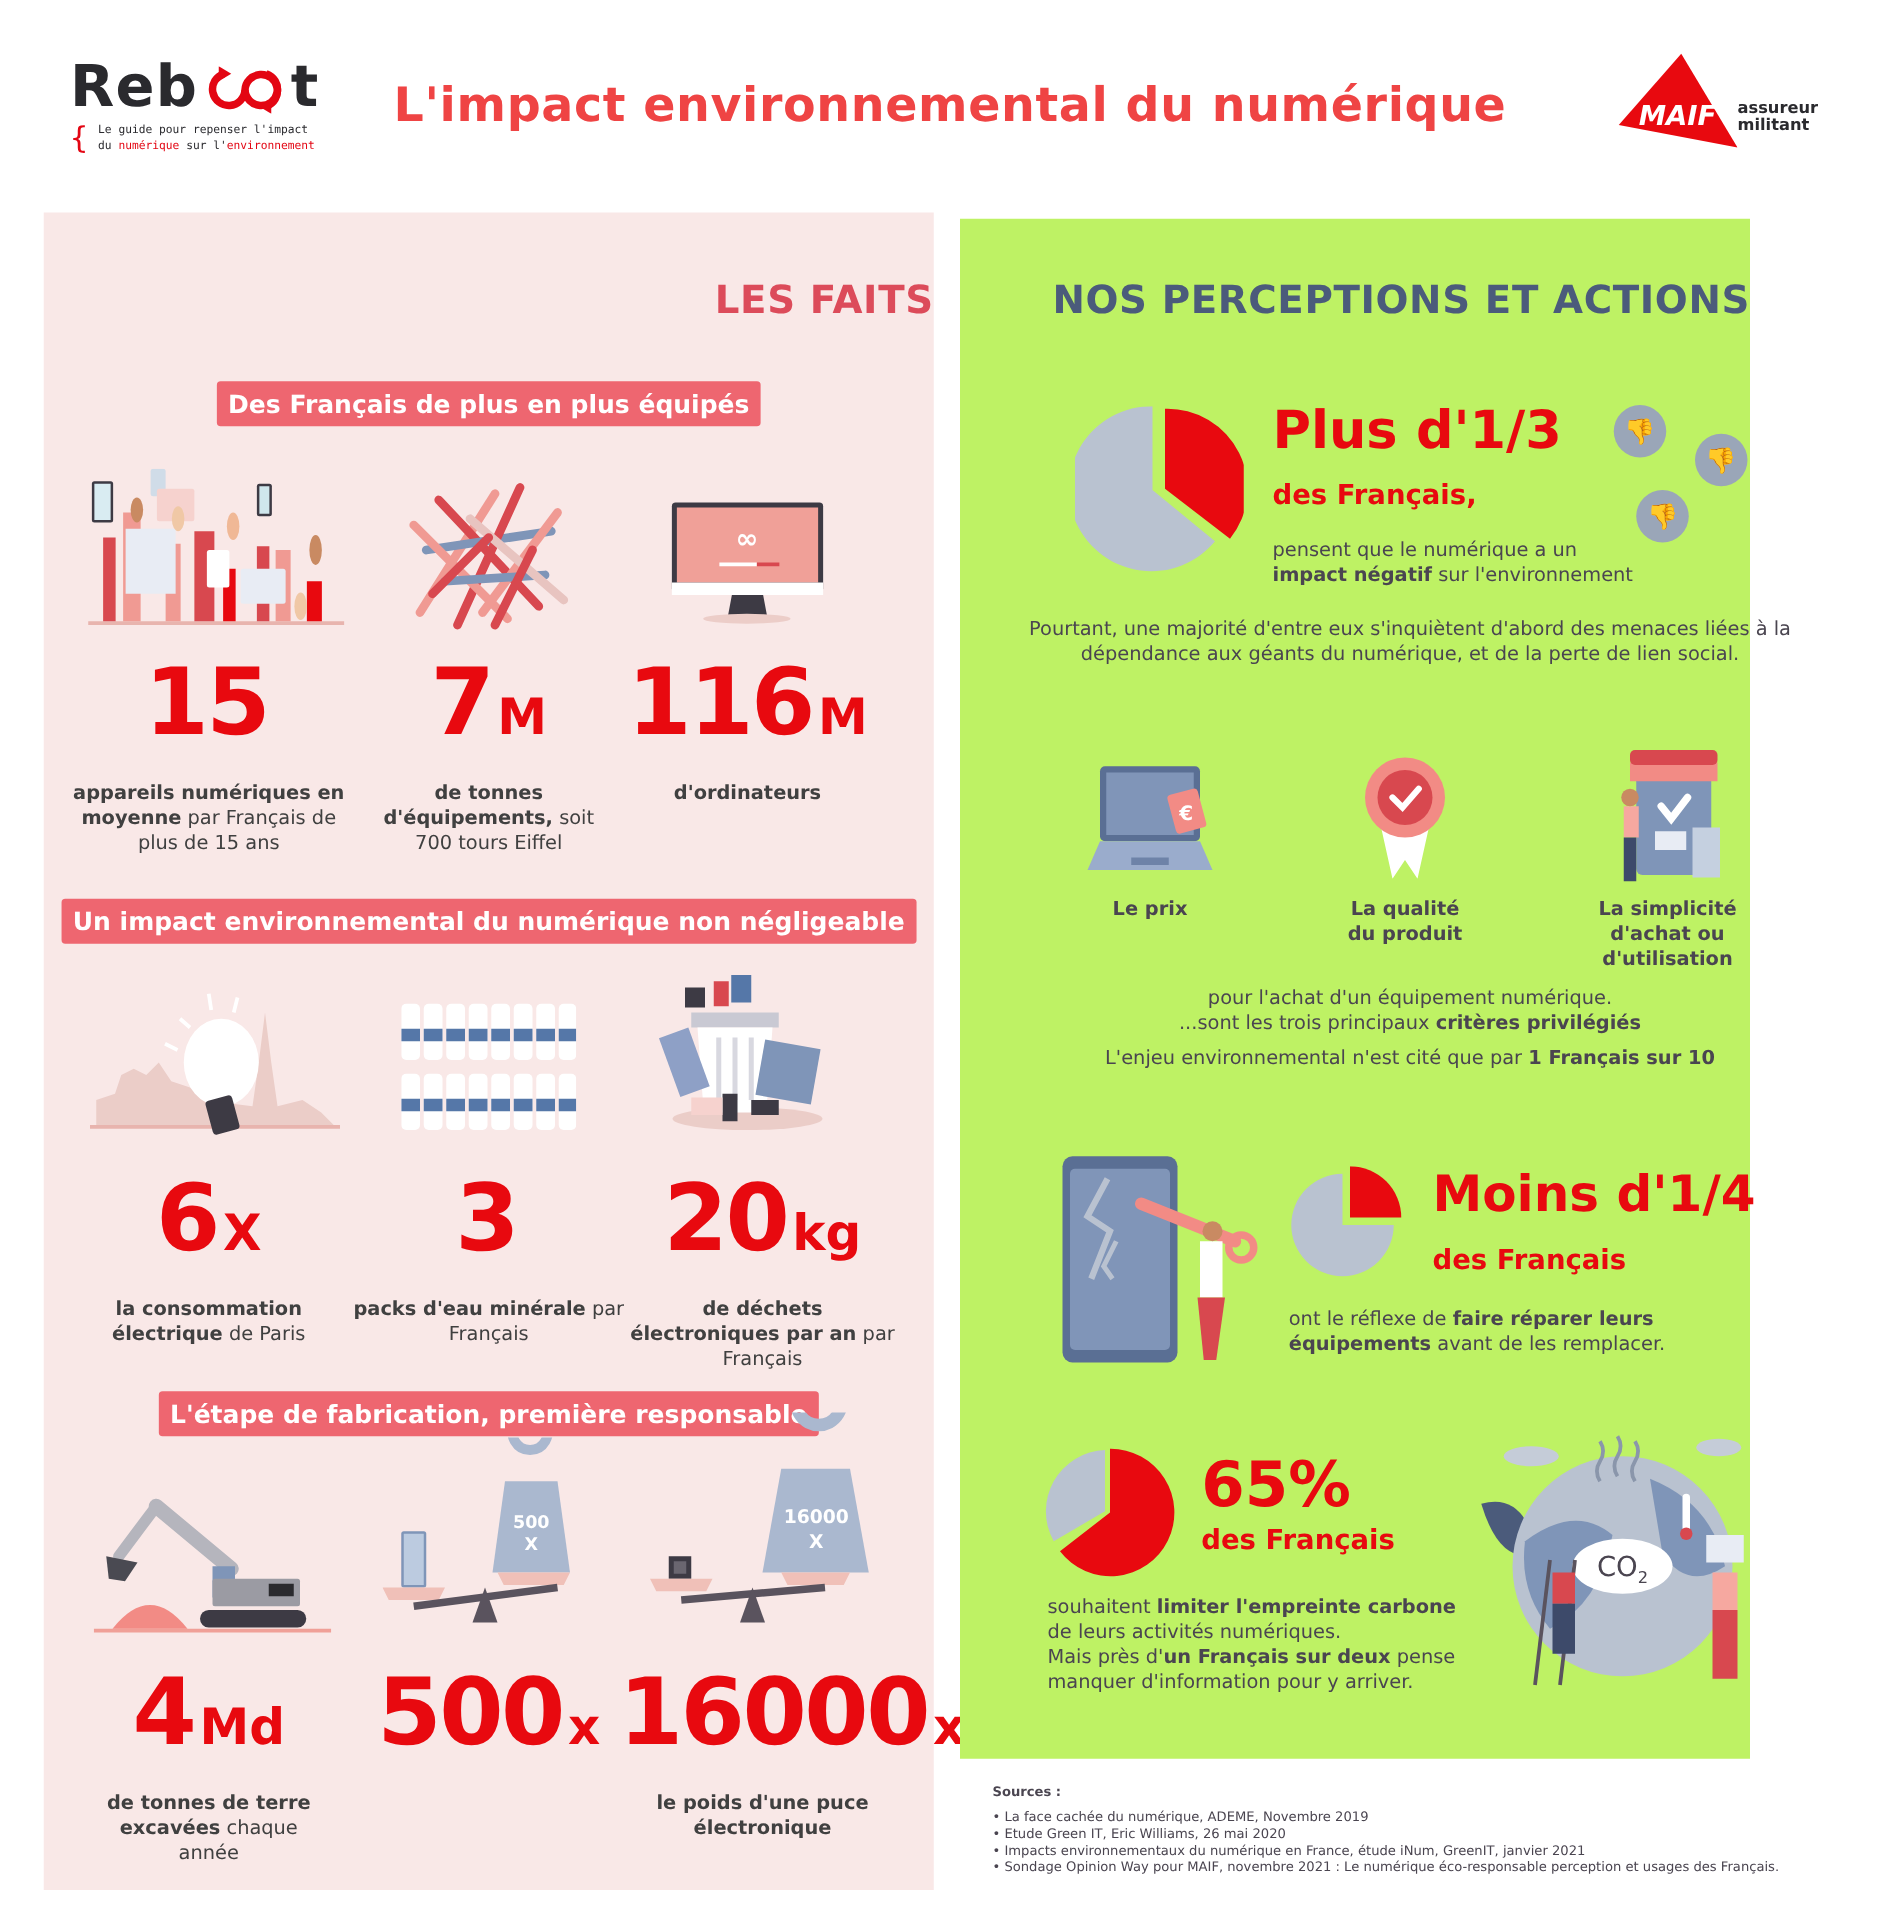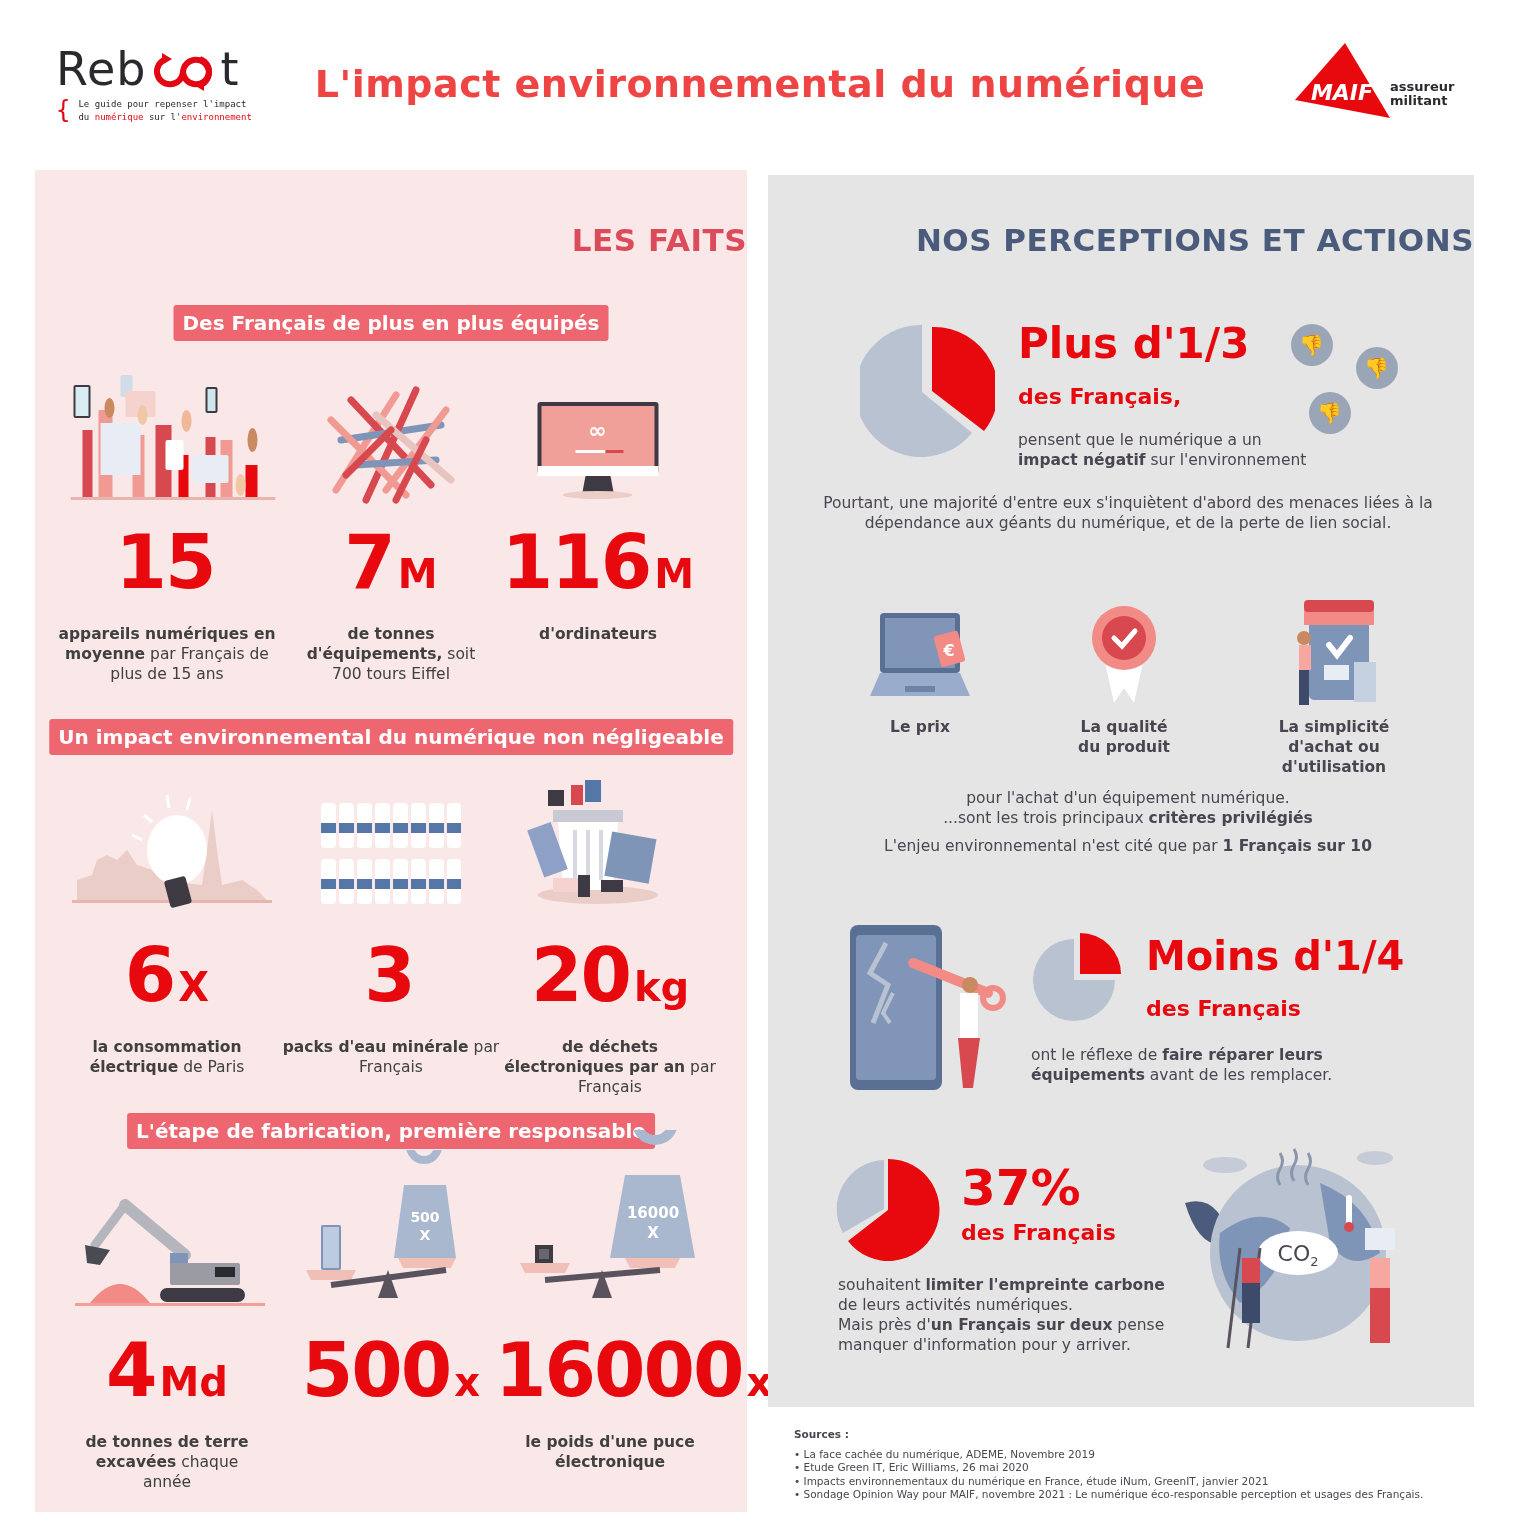--- a/index.html
+++ b/index.html
@@ -2,33 +2,33 @@
 <html><head>
 <meta charset="utf-8">
 <style>
   * { box-sizing: border-box; margin: 0; padding: 0; }
   html, body { width: 1520px; height: 1534px; background: #ffffff; overflow: hidden; }
   body { font-family: "DejaVu Sans", sans-serif; color: #4a4550; position: relative; }
 
   
   .header { position: absolute; left: 0; top: 0; width: 1520px; height: 150px; }
   .reboot-logo { position: absolute; left: 56px; top: 44px; }
-  .reboot-word { font-family: "DejaVu Sans", sans-serif; font-size: 46px; font-weight: normal; color: #2a2a2e; letter-spacing: 1px; line-height: 50px; display: flex; align-items: center; }
+  .reboot-word { font-family: "DejaVu Sans", sans-serif; font-size: 46px; font-weight: bold; color: #2a2a2e; letter-spacing: 1px; line-height: 50px; display: flex; align-items: center; }
   .reboot-word .oo { display: inline-block; width: 70px; height: 38px; position: relative; margin: 0 2px; }
   .reboot-tag { display: flex; align-items: flex-start; margin-top: 4px; }
   .reboot-tag .brace { color: #e30613; font-size: 24px; line-height: 24px; font-family: "DejaVu Sans Mono", monospace; margin-right: 8px; }
   .reboot-tag .lines { font-family: "DejaVu Sans Mono", monospace; font-size: 9px; line-height: 13px; color: #2a2a2e; }
   .reboot-tag .red { color: #e30613; }
   .main-title { position: absolute; left: 0; width: 1520px; top: 62px; text-align: center; font-size: 38px; font-weight: bold; color: #ef4444; letter-spacing: 0.5px; }
   .maif-logo { position: absolute; left: 1290px; top: 40px; width: 170px; height: 85px; }
   .maif-text { position: absolute; left: 100px; top: 40px; font-size: 13px; font-weight: bold; color: #2a2a2e; line-height: 14px; }
 
   
   .panel-left { position: absolute; left: 35px; top: 170px; width: 712px; height: 1342px; background: #f9e8e7; }
-  .panel-right { position: absolute; left: 768px; top: 175px; width: 706px; height: 1232px; background: #e5e5e5; }
+  .panel-right { position: absolute; left: 768px; top: 175px; width: 632px; height: 1232px; background: #bef264; }
 
   .panel-title { position: absolute; left: 0; width: 100%; text-align: right; font-size: 31px; font-weight: bold; letter-spacing: 0.5px; }
   .panel-left .panel-title { top: 52px; color: #dc4b5a; }
   .panel-right .panel-title { top: 47px; color: #4b5b7b; }
 
   .pill { position: absolute; background: #ee6670; color: #fff; font-size: 20px; font-weight: bold; padding: 6px 9px; border-radius: 3px; white-space: nowrap; transform: translateX(-50%); }
 
   .fact { position: absolute; width: 230px; text-align: center; transform: translateX(-50%); }
   .fact-illu { position: absolute; transform: translateX(-50%); }
   .big { color: #e8090f; font-weight: bold; font-size: 74px; line-height: 80px; letter-spacing: -2px; white-space: nowrap; }
@@ -401,21 +401,21 @@
     <span>ont le réflexe de </span><b>faire réparer leurs équipements</b><span> avant de les remplacer.</span>
   </div>
 
   <div class="rp-block" style="left:66px;top:982px">
     <svg width="106" height="106" viewBox="0 0 106 106">
       <path d="M50 52 L50 3 A49 49 0 0 0 9 76 Z" fill="#b9c2d0"></path>
       <path d="M54 53 L54 2 A51 51 0 1 1 14 84 Z" fill="#e8090f"></path>
     </svg>
   </div>
   <div class="rp-block" style="left:193px;top:985px">
-    <div class="stat-big" style="font-size:50px;line-height:56px">37%</div>
+    <div class="stat-big" style="font-size:50px;line-height:56px">65%</div>
     <div class="stat-sub" style="margin-top:2px">des Français</div>
   </div>
   <div class="rp-block rp-text" style="left:70px;top:1100px;width:340px">
     <div><span>souhaitent </span><b>limiter l'empreinte carbone</b><span> de leurs activités numériques.</span></div>
     <div><span>Mais près d'</span><b>un Français sur deux</b><span> pense manquer d'information pour y arriver.</span></div>
   </div>
   <div class="rp-block" style="left:412px;top:968px">
     <svg width="230" height="210" viewBox="0 0 230 210">
       <ellipse cx="45" cy="22" rx="22" ry="8" fill="#c5ccd8"></ellipse>
       <ellipse cx="195" cy="15" rx="18" ry="7" fill="#c5ccd8"></ellipse>

